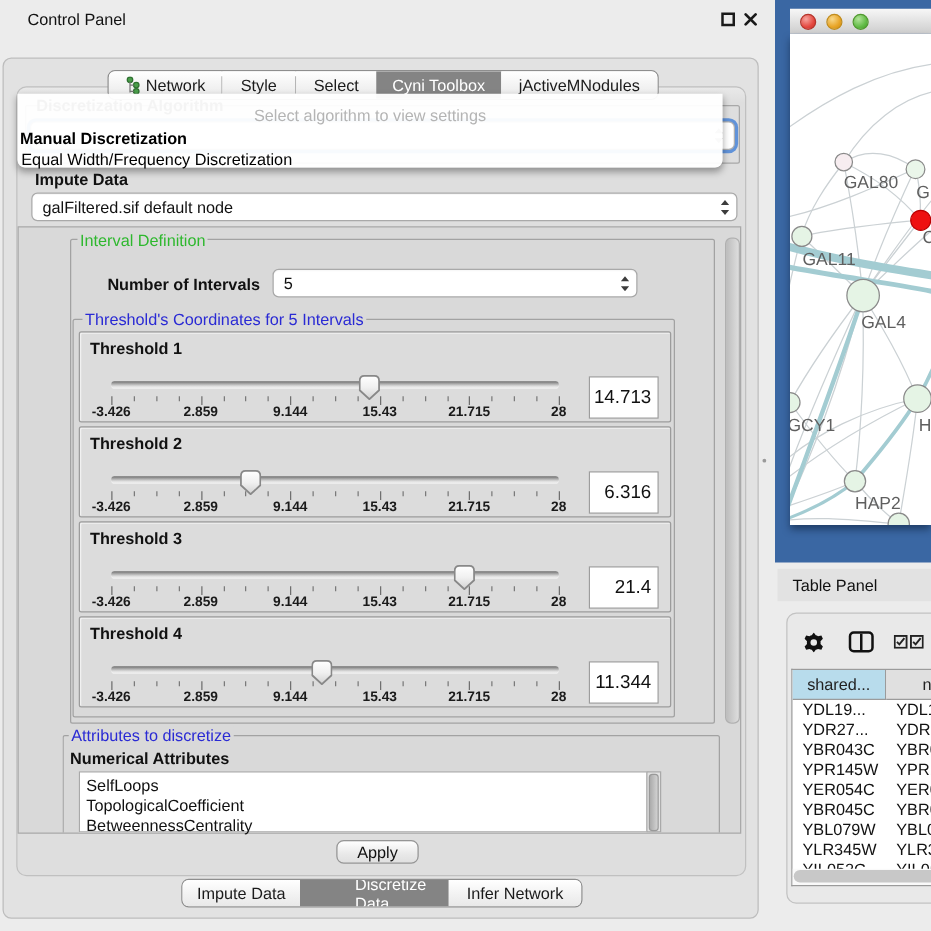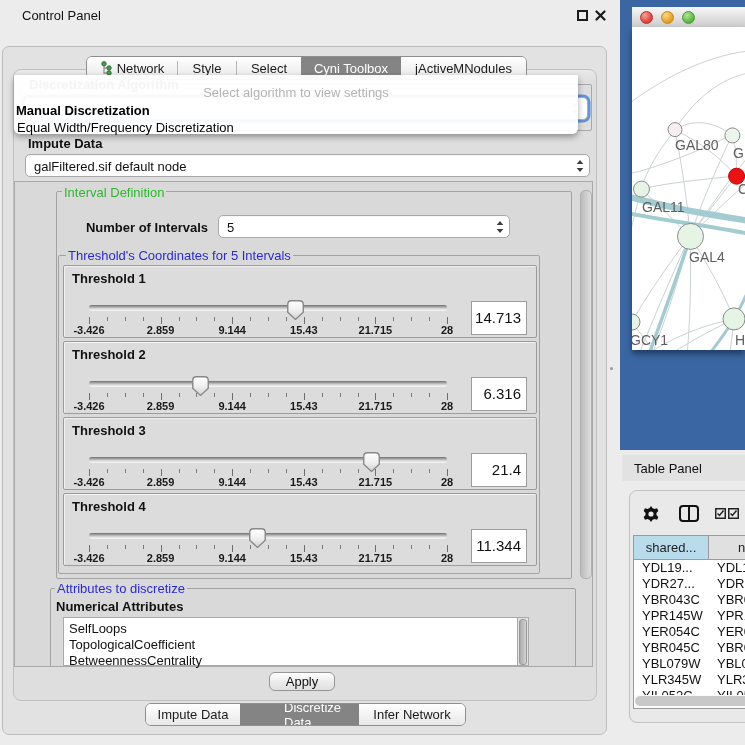--- a/index.html
+++ b/index.html
@@ -266,21 +266,21 @@
     <div style="font-size:13px;font-weight:bold;color:#000;padding:3px 0 0 2px;">Manual Discretization</div>
     <div style="font-size:13px;color:#000;padding:2px 0 0 3px;">Equal Width/Frequency Discretization</div>
   </div>
 
   <div class="abs" style="left:620px;top:0;width:125px;height:450px;background:#3a67a3;"></div>
   <div class="abs" style="left:632px;top:7px;width:113px;height:20px;background:linear-gradient(#f7f7f7,#cdcdcd);border-bottom:1px solid #999;"></div>
   <div class="abs tl" style="left:640px;top:11px;background:radial-gradient(circle at 35% 30%,#f6a49e,#e44840 60%,#c3302a);border:1px solid #b5352c;"></div>
   <div class="abs tl" style="left:661px;top:11px;background:radial-gradient(circle at 35% 30%,#f8d88a,#e8a426 60%,#c98a14);border:1px solid #c08c1e;"></div>
   <div class="abs tl" style="left:682px;top:11px;background:radial-gradient(circle at 35% 30%,#b3e49a,#61bb46 60%,#44982c);border:1px solid #51992f;"></div>
 
-  <div class="abs" style="left:632px;top:27px;width:113px;height:323px;background:#fff;overflow:hidden;box-shadow:0 4px 6px rgba(10,25,50,0.55);">
+  <div class="abs" style="left:632px;top:27px;width:113px;height:393px;background:#fff;overflow:hidden;box-shadow:0 4px 6px rgba(10,25,50,0.55);">
     <svg width="113" height="393" viewBox="0 0 113 393">
       <g fill="none" stroke="#cbd1d4" stroke-width="1">
         <path d="M-8 80 C 30 52, 70 30, 116 24"></path>
         <path d="M43 103 C 62 72, 88 52, 116 46"></path>
         <path d="M43 103 C 62 90, 84 96, 100 108"></path>
         <path d="M43 103 C 68 115, 88 130, 104 149"></path>
         <path d="M43 103 C 28 122, 16 140, 9 162"></path>
         <path d="M43 103 C 50 140, 55 170, 58 209"></path>
         <path d="M100 108 C 104 120, 105 133, 104 149"></path>
         <path d="M100 108 C 85 140, 70 175, 58 209"></path>

